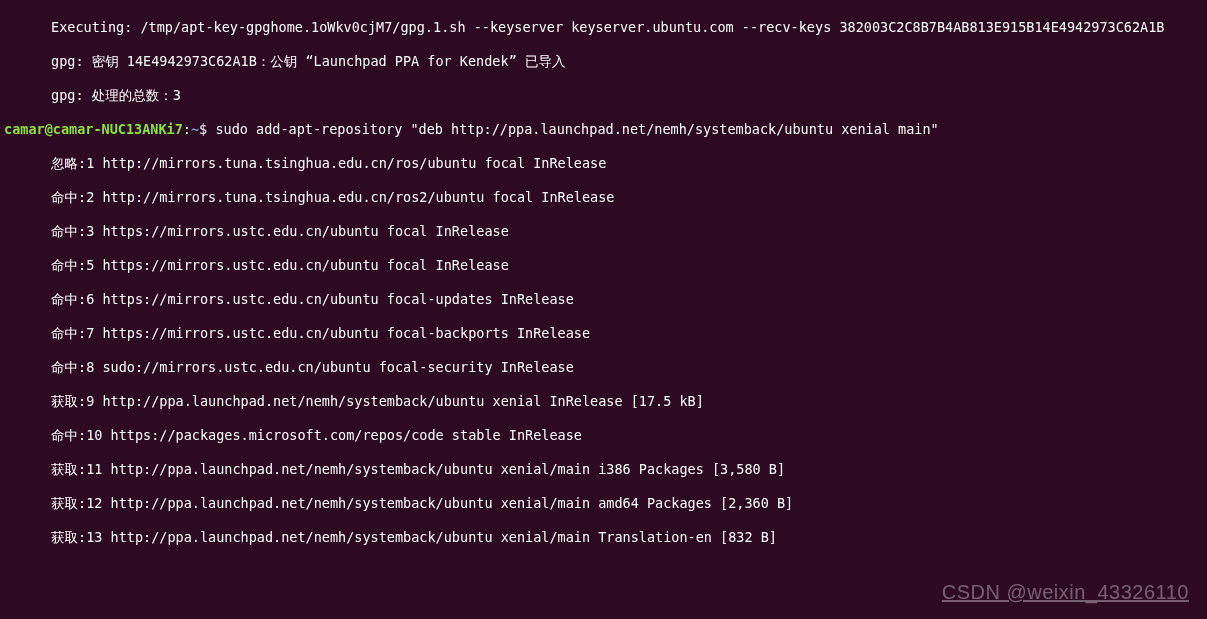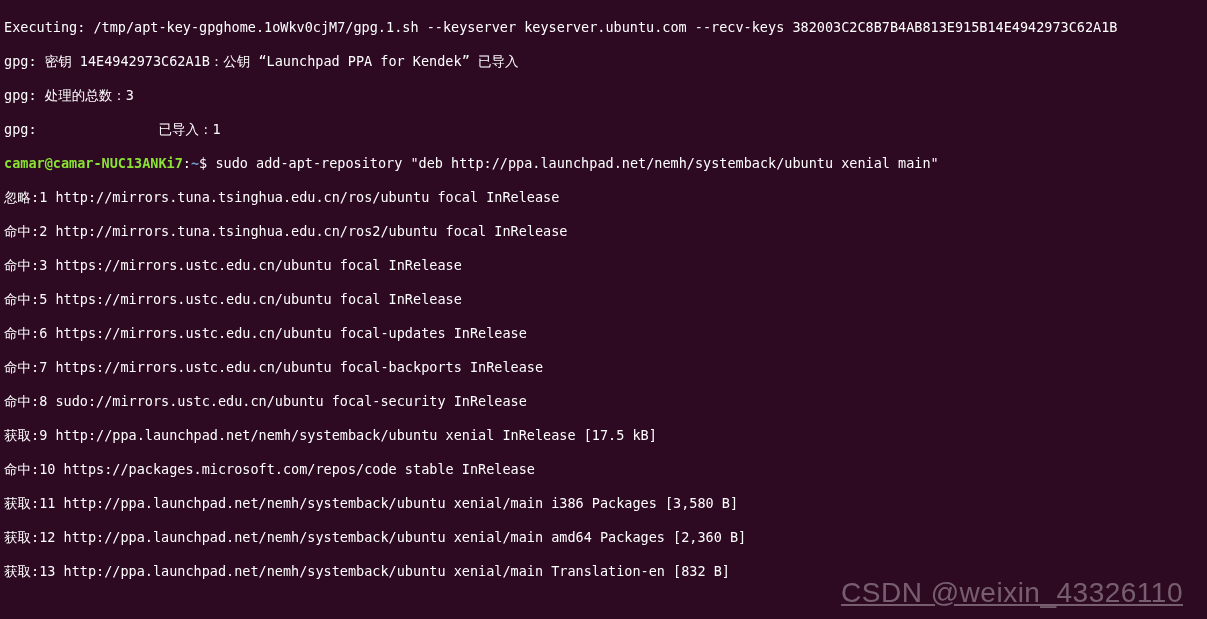--- a/index.html
+++ b/index.html
@@ -20,40 +20,39 @@
     white-space: pre;
   }
   .line { display: block; }
   .user { color: #8ae234; font-weight: bold; }
   .host { color: #8ae234; font-weight: bold; }
   .at   { color: #8ae234; font-weight: bold; }
   .colon{ color: #ffffff; }
   .path { color: #729fcf; font-weight: bold; }
   .dollar{ color: #ffffff; }
   .cmd  { color: #ffffff; }
-  .out  { color: #ffffff; }
+  .out  { color: #ffffff; margin-left: 47px; }
   .watermark {
     position: absolute;
-    right: 24px;
+    right: 18px;
     bottom: 18px;
     color: rgba(255,255,255,0.35);
     font-family: sans-serif;
-    font-size: 28px;
+    font-size: 20px;
     letter-spacing: 0.5px;
     text-decoration: underline;
   }
 </style>
 </head>
 <body>
 
 <div class="terminal">
 <span class="line out">Executing: /tmp/apt-key-gpghome.1oWkv0cjM7/gpg.1.sh --keyserver keyserver.ubuntu.com --recv-keys 382003C2C8B7B4AB813E915B14E4942973C62A1B</span>
 <span class="line out">gpg: 密钥 14E4942973C62A1B：公钥 “Launchpad PPA for Kendek” 已导入</span>
 <span class="line out">gpg: 处理的总数：3</span>
-<span class="line out">gpg:               已导入：1</span>
 <span class="line"><span class="user">camar</span><span class="at">@</span><span class="host">camar-NUC13ANKi7</span><span class="colon">:</span><span class="path">~</span><span class="dollar">$</span><span class="cmd"> sudo add-apt-repository "deb http://ppa.launchpad.net/nemh/systemback/ubuntu xenial main"</span></span>
 <span class="line out">忽略:1 http://mirrors.tuna.tsinghua.edu.cn/ros/ubuntu focal InRelease</span>
 <span class="line out">命中:2 http://mirrors.tuna.tsinghua.edu.cn/ros2/ubuntu focal InRelease</span>
 <span class="line out">命中:3 https://mirrors.ustc.edu.cn/ubuntu focal InRelease</span>
 <span class="line out">命中:5 https://mirrors.ustc.edu.cn/ubuntu focal InRelease</span>
 <span class="line out">命中:6 https://mirrors.ustc.edu.cn/ubuntu focal-updates InRelease</span>
 <span class="line out">命中:7 https://mirrors.ustc.edu.cn/ubuntu focal-backports InRelease</span>
 <span class="line out">命中:8 sudo://mirrors.ustc.edu.cn/ubuntu focal-security InRelease</span>
 <span class="line out">获取:9 http://ppa.launchpad.net/nemh/systemback/ubuntu xenial InRelease [17.5 kB]</span>
 <span class="line out">命中:10 https://packages.microsoft.com/repos/code stable InRelease</span>

